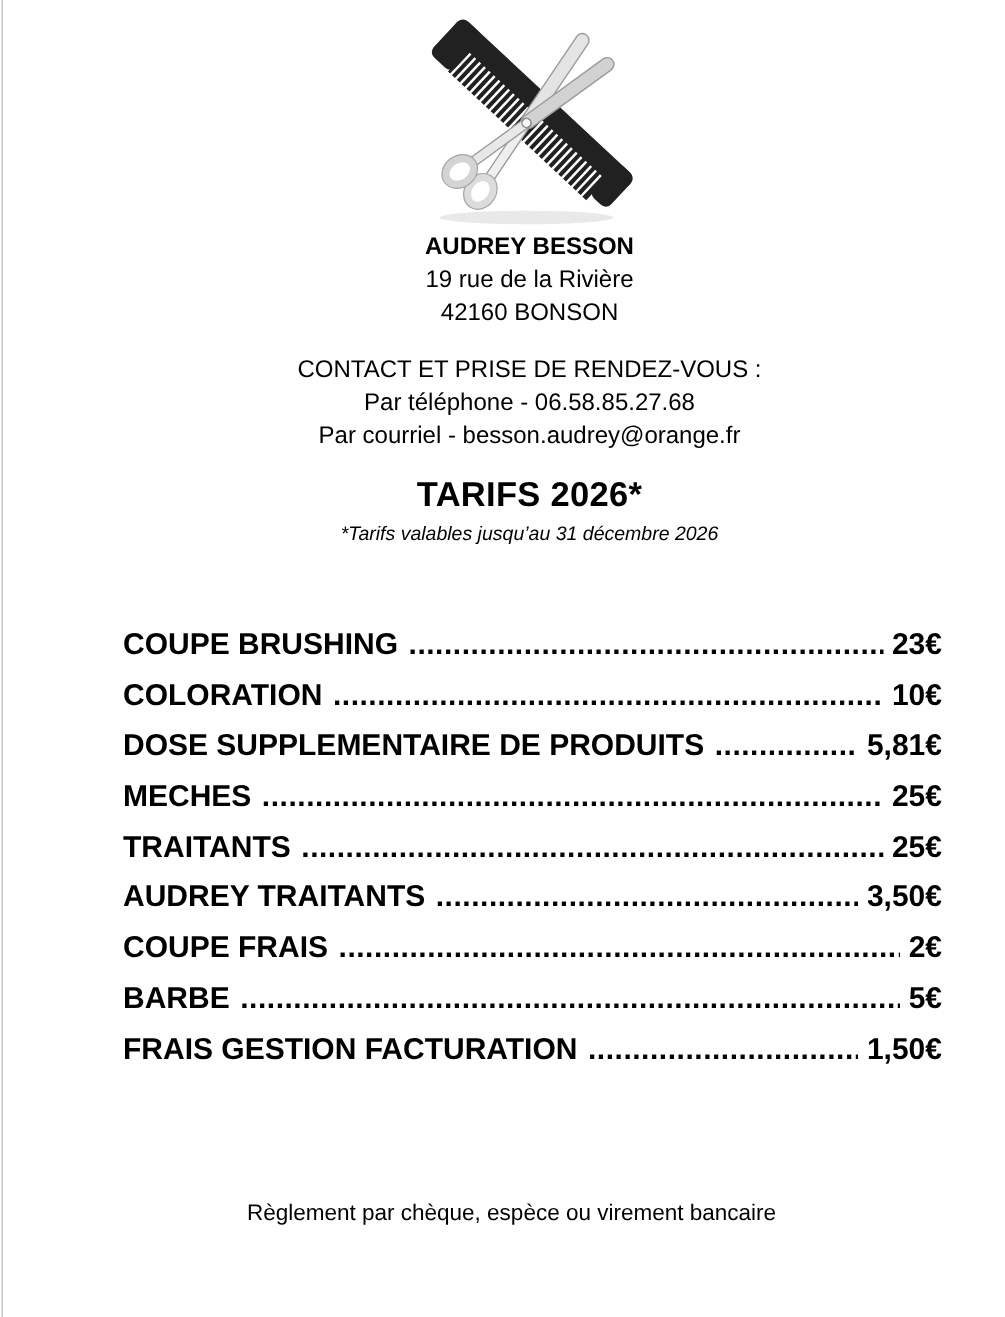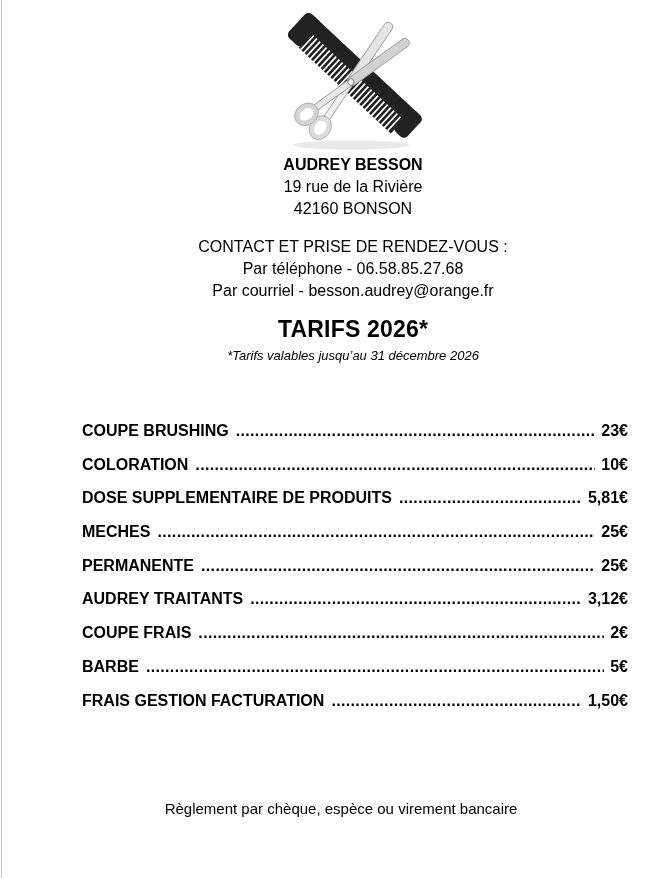--- a/index.html
+++ b/index.html
@@ -18,21 +18,21 @@
   .business-name { margin-top:2px; font-size:16px; font-weight:bold; line-height:22px; }
   .address-line { font-size:16px; line-height:22px; }
   .contact { margin-top:16px; }
   .contact div { font-size:16px; line-height:22px; }
   .title { margin-top:12px; font-size:23px; font-weight:bold; line-height:30px; letter-spacing:0.2px; }
   .footnote { margin-top:3px; font-size:13px; font-style:italic; line-height:17px; }
 
   .price-list { margin:56px 42px 0 82px; }
   .price-row {
     display:flex; align-items:baseline;
-    font-size:16px; font-weight:bold; line-height:21px; margin-bottom:12.7px;
+    font-size:20px; font-weight:bold; line-height:21px; margin-bottom:12.7px;
   }
   .price-row .label { white-space:nowrap; }
   .price-row .dots {
     flex:1 1 auto; min-width:0; overflow:hidden; white-space:nowrap;
     margin:0 6px 0 7px;
   }
   .price-row .dots::after {
     content:"..........................................................................................................................................................................";
     letter-spacing:0.35px;
   }
@@ -105,28 +105,28 @@
     <span class="label">DOSE SUPPLEMENTAIRE DE PRODUITS</span>
     <span class="dots"></span>
     <span class="price">5,81€</span>
   </div>
   <div class="price-row">
     <span class="label">MECHES</span>
     <span class="dots"></span>
     <span class="price">25€</span>
   </div>
   <div class="price-row">
-    <span class="label">PERMANENTE</span>
+    <span class="label">TRAITANTS</span>
     <span class="dots"></span>
     <span class="price">25€</span>
   </div>
   <div class="price-row">
     <span class="label">AUDREY TRAITANTS</span>
     <span class="dots"></span>
-    <span class="price">3,12€</span>
+    <span class="price">3,50€</span>
   </div>
   <div class="price-row">
     <span class="label">COUPE FRAIS</span>
     <span class="dots"></span>
     <span class="price">2€</span>
   </div>
   <div class="price-row">
     <span class="label">BARBE</span>
     <span class="dots"></span>
     <span class="price">5€</span>

